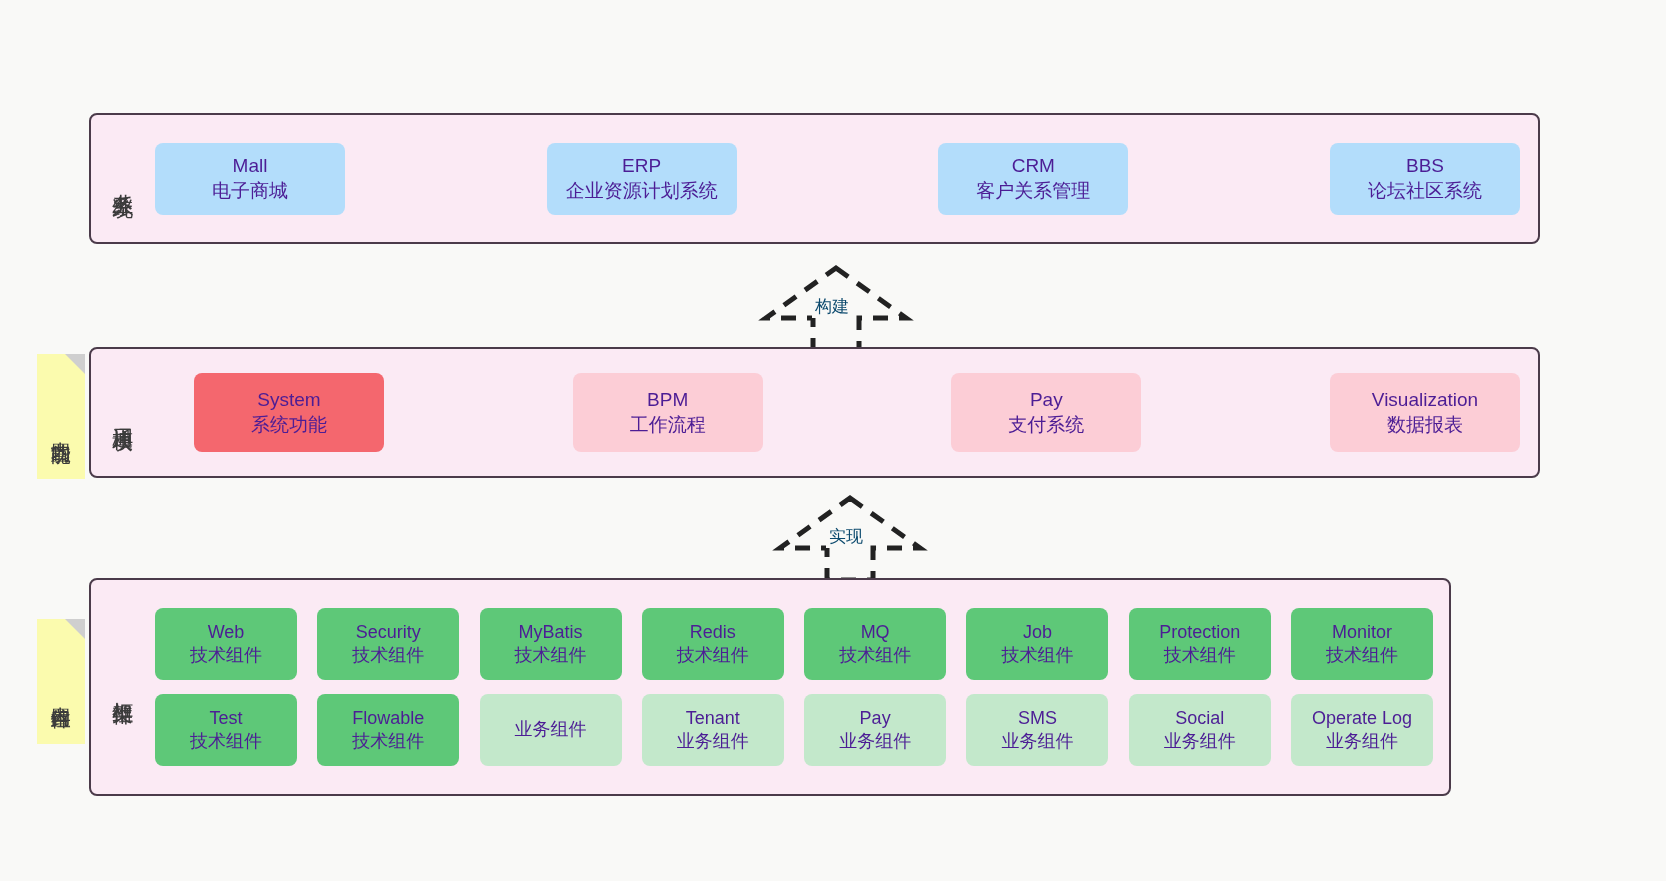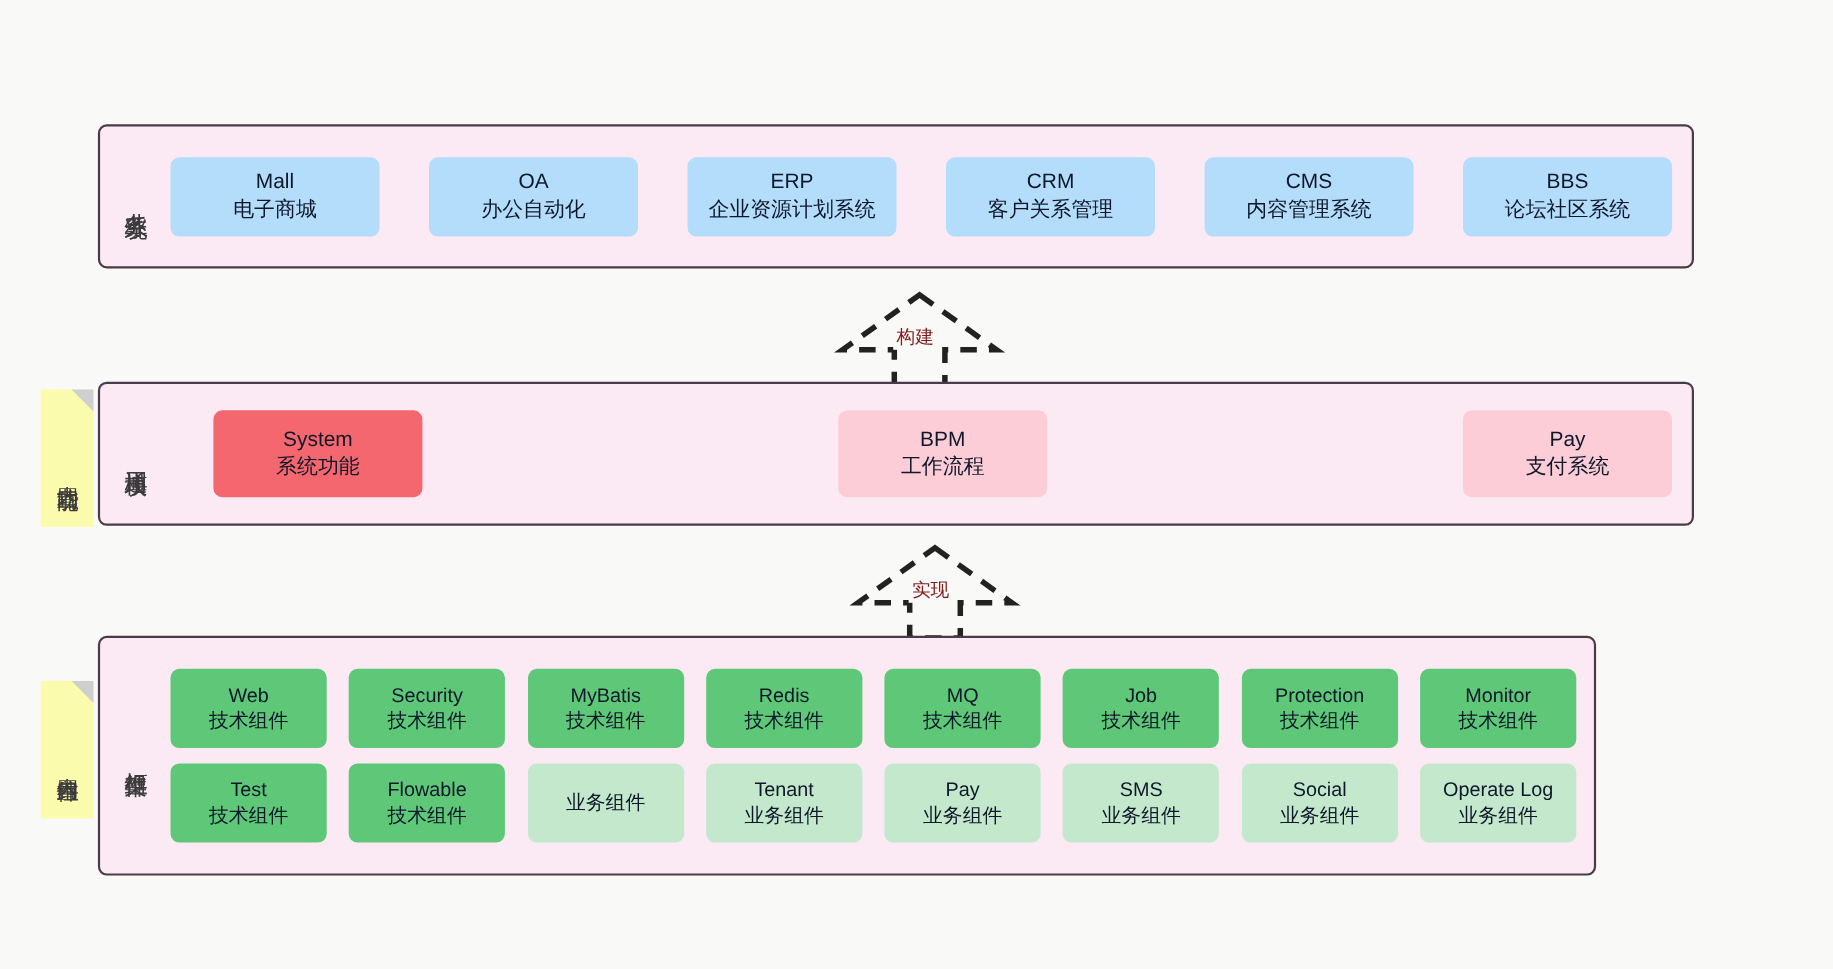--- a/index.html
+++ b/index.html
@@ -65,21 +65,21 @@
   .card {
     box-sizing: border-box;
     border-radius: 8px;
     display: flex;
     flex-direction: column;
     align-items: center;
     justify-content: center;
     text-align: center;
     font-size: 19px;
     line-height: 1.30;
-    color: #0f172a;
+    color: #4c1d95;
     padding: 4px 6px;
   }
   .card .card-en { display: block; }
   .card .card-cn { display: block; }
 
   
   #layer-business {
     left: 89px;
     top: 113px;
     width: 1451px;
@@ -156,21 +156,21 @@
   }
   #sticky-common    { left: 37px; top: 354px;  height: 125px; }
   #sticky-framework { left: 37px; top: 619px;  height: 125px; }
 
   
   .arrow-group { position: absolute; }
   .arrow-group svg { display: block; }
   .arrow-label {
     position: absolute;
     font-size: 17px;
-    color: #7f1d1d;
+    color: #0c4a6e;
     background: #f9f9f7;
     padding: 0 3px;
     white-space: nowrap;
   }
   #arrow-build { left: 756px; top: 262px; width: 160px; height: 90px; }
   #arrow-build .arrow-label { left: 56px; top: 33px; }
   #arrow-impl  { left: 770px; top: 492px; width: 160px; height: 90px; }
   #arrow-impl  .arrow-label { left: 56px; top: 33px; }
 </style>
 </head>
@@ -178,34 +178,26 @@
 
 <div class="layer" id="layer-business">
   <div class="layer-title">业务系统</div>
   <div class="cards-area">
     <div class="card-row">
       <div class="card">
         <span class="card-en">Mall</span>
         <span class="card-cn">电子商城</span>
       </div>
       <div class="card">
-        <span class="card-en">OA</span>
-        <span class="card-cn">办公自动化</span>
-      </div>
-      <div class="card">
         <span class="card-en">ERP</span>
         <span class="card-cn">企业资源计划系统</span>
       </div>
       <div class="card">
         <span class="card-en">CRM</span>
         <span class="card-cn">客户关系管理</span>
-      </div>
-      <div class="card">
-        <span class="card-en">CMS</span>
-        <span class="card-cn">内容管理系统</span>
       </div>
       <div class="card">
         <span class="card-en">BBS</span>
         <span class="card-cn">论坛社区系统</span>
       </div>
     </div>
   </div>
 </div>
 
 <div class="arrow-group" id="arrow-build">
@@ -225,20 +217,24 @@
         <span class="card-cn">系统功能</span>
       </div>
       <div class="card c-pink">
         <span class="card-en">BPM</span>
         <span class="card-cn">工作流程</span>
       </div>
       <div class="card c-pink">
         <span class="card-en">Pay</span>
         <span class="card-cn">支付系统</span>
       </div>
+      <div class="card c-pink">
+        <span class="card-en">Visualization</span>
+        <span class="card-cn">数据报表</span>
+      </div>
     </div>
   </div>
 </div>
 
 <div class="arrow-group" id="arrow-impl">
   <svg width="160" height="90" viewBox="0 0 160 90">
     <path d="M 80 6 L 150 56 L 103 56 L 103 88 L 57 88 L 57 56 L 10 56 Z" fill="none" stroke="#222222" stroke-width="5" stroke-dasharray="15,11" stroke-linejoin="miter"></path>
   </svg>
   <span class="arrow-label">实现</span>
 </div>

